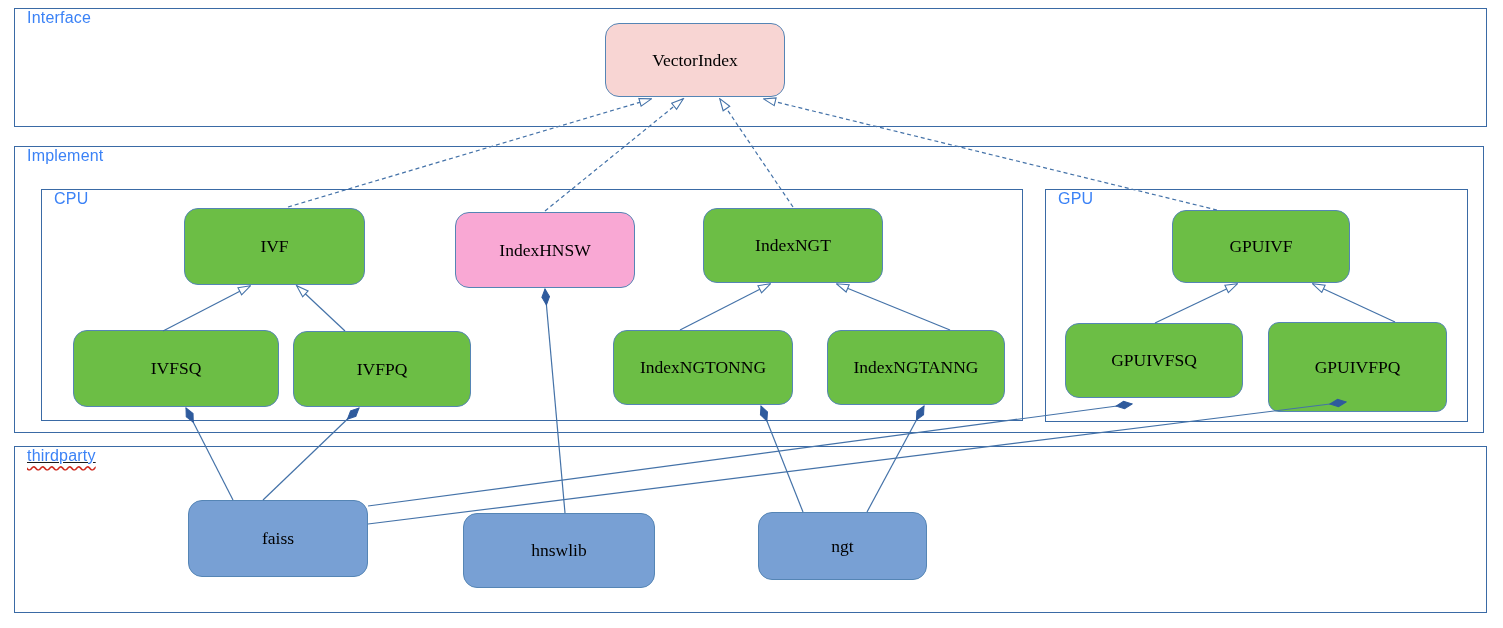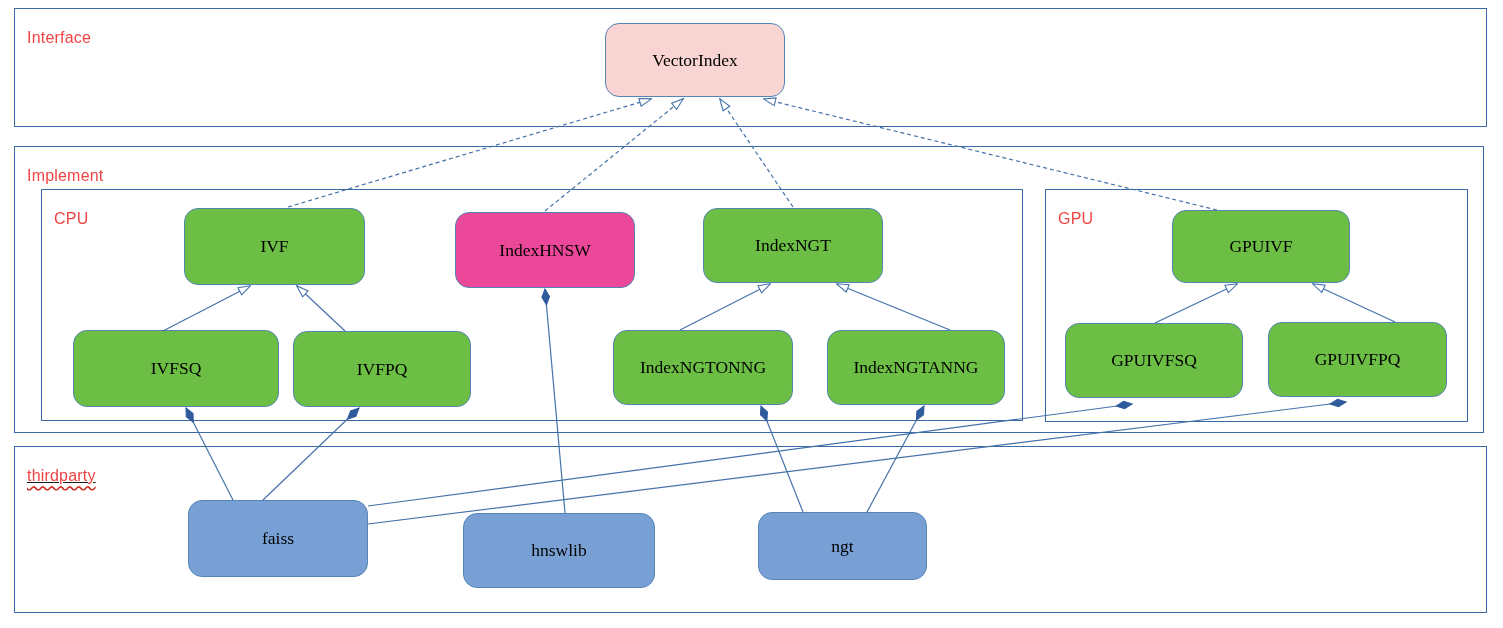--- a/index.html
+++ b/index.html
@@ -11,23 +11,23 @@
     overflow:hidden;
   }
   .container{
     position:absolute;
     border:1.5px solid #3a6aa5;
     background:transparent;
     box-sizing:border-box;
   }
   .container-label{
     position:absolute;
-    left:12px;top:20px;
+    left:12px;top:0;
     font-size:16px;
-    color:#ef4444;
+    color:#3b82f6;
     letter-spacing:0.2px;
   }
   .u-solid{text-decoration:underline solid #1a1a1a;}
   .u-wavy{text-decoration:underline wavy #cf2b20;text-underline-offset:4px;}
   .node{
     position:absolute;
     box-sizing:border-box;
     border:1.4px solid #5585b5;
     border-radius:14px;
     display:flex;align-items:center;justify-content:center;
@@ -69,21 +69,21 @@
   </div>
 
   <div class="node" style="left: 605px; top: 23px; width: 180px; height: 74px; background-color: rgb(248, 213, 211);">
     <span>VectorIndex</span>
   </div>
 
   <div class="node" style="left: 184px; top: 208px; width: 181px; height: 77px; background-color: rgb(108, 190, 69);">
     <span>IVF</span>
   </div>
 
-  <div class="node" style="left: 455px; top: 212px; width: 180px; height: 76px; background-color: #ec4899;">
+  <div class="node" style="left: 455px; top: 212px; width: 180px; height: 76px; background-color: #f9a8d4;">
     <span>IndexHNSW</span>
   </div>
 
   <div class="node" style="left: 703px; top: 208px; width: 180px; height: 75px; background-color: rgb(108, 190, 69);">
     <span>IndexNGT</span>
   </div>
 
   <div class="node" style="left: 73px; top: 330px; width: 206px; height: 77px; background-color: rgb(108, 190, 69);">
     <span>IVFSQ</span>
   </div>
@@ -101,21 +101,21 @@
   </div>
 
   <div class="node" style="left: 1172px; top: 210px; width: 178px; height: 73px; background-color: rgb(108, 190, 69);">
     <span>GPUIVF</span>
   </div>
 
   <div class="node" style="left: 1065px; top: 323px; width: 178px; height: 75px; background-color: rgb(108, 190, 69);">
     <span>GPUIVFSQ</span>
   </div>
 
-  <div class="node" style="left: 1268px; top: 322px; width: 179px; height: 75px; background-color: rgb(108, 190, 69);">
+  <div class="node" style="left: 1268px; top: 322px; width: 179px; height: 90px; background-color: rgb(108, 190, 69); border-radius: 11px;">
     <span>GPUIVFPQ</span>
   </div>
 
   <div class="node" style="left: 188px; top: 500px; width: 180px; height: 77px; background-color: rgb(120, 160, 212);">
     <span>faiss</span>
   </div>
 
   <div class="node" style="left: 463px; top: 513px; width: 192px; height: 75px; background-color: rgb(120, 160, 212);">
     <span>hnswlib</span>
   </div>

